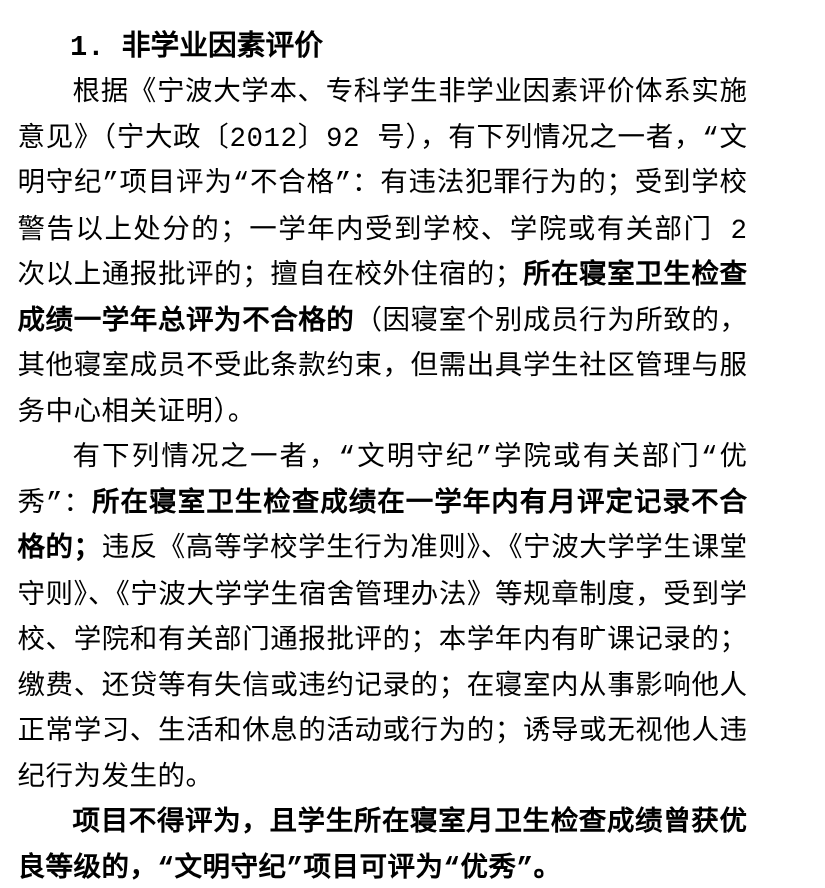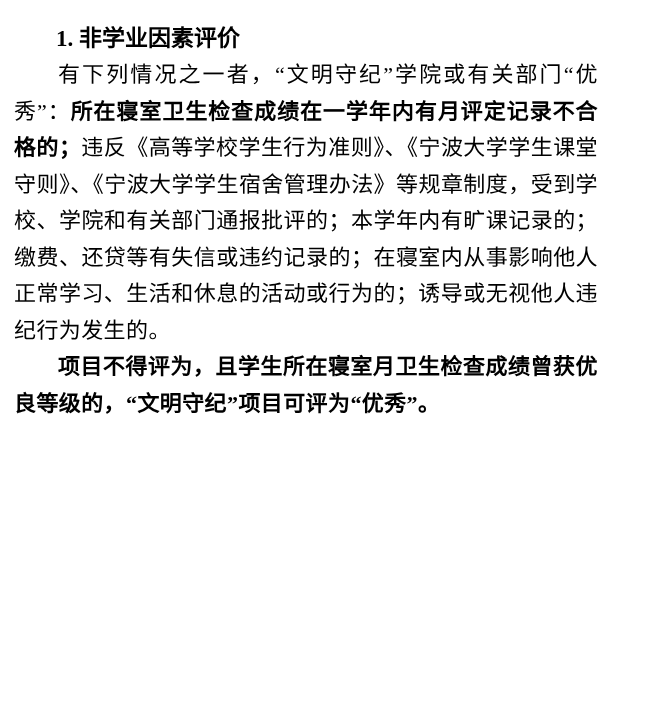--- a/index.html
+++ b/index.html
@@ -13,20 +13,21 @@
     overflow: hidden;
     font-family: "Liberation Serif", serif;
     color: #000000;
   }
   .page {
     box-sizing: border-box;
     width: 660px;
     height: 710px;
     padding: 20px 62px 0 14px;
     background: #ffffff;
+    font-family: Liberation Mono, monospace;
   }
   .heading {
     font-size: 23px;
     font-weight: bold;
     line-height: 37px;
     margin: 0;
     text-indent: 42px;
     white-space: nowrap;
   }
   .para {
@@ -41,16 +42,17 @@
   .run-bold {
     font-weight: bold;
   }
 </style>
 </head>
 <body>
 
 <div class="page">
   <h1 class="heading">1. 非学业因素评价</h1>
   <div id="paragraphs">
+      <p class="para"><span class="run-normal">根据《宁波大学本、专科学生非学业因素评价体系实施意见》（宁大政〔2012〕92 号），有下列情况之一者，“文明守纪”项目评为“不合格”：有违法犯罪行为的；受到学校警告以上处分的；一学年内受到学校、学院或有关部门 2 次以上通报批评的；擅自在校外住宿的；</span><span class="run-bold">所在寝室卫生检查成绩一学年总评为不合格的</span><span class="run-normal">（因寝室个别成员行为所致的，其他寝室成员不受此条款约束，但需出具学生社区管理与服务中心相关证明）。</span></p>
       <p class="para"><span class="run-normal">有下列情况之一者，“文明守纪”学院或有关部门“优秀”：</span><span class="run-bold">所在寝室卫生检查成绩在一学年内有月评定记录不合格的；</span><span class="run-normal">违反《高等学校学生行为准则》、《宁波大学学生课堂守则》、《宁波大学学生宿舍管理办法》等规章制度，受到学校、学院和有关部门通报批评的；本学年内有旷课记录的；缴费、还贷等有失信或违约记录的；在寝室内从事影响他人正常学习、生活和休息的活动或行为的；诱导或无视他人违纪行为发生的。</span></p>
       <p class="para"><span class="run-bold">项目不得评为，且学生所在寝室月卫生检查成绩曾获优良等级的，“文明守纪”项目可评为“优秀”。</span></p>
     </div>
 </div>
 
 </body></html>

